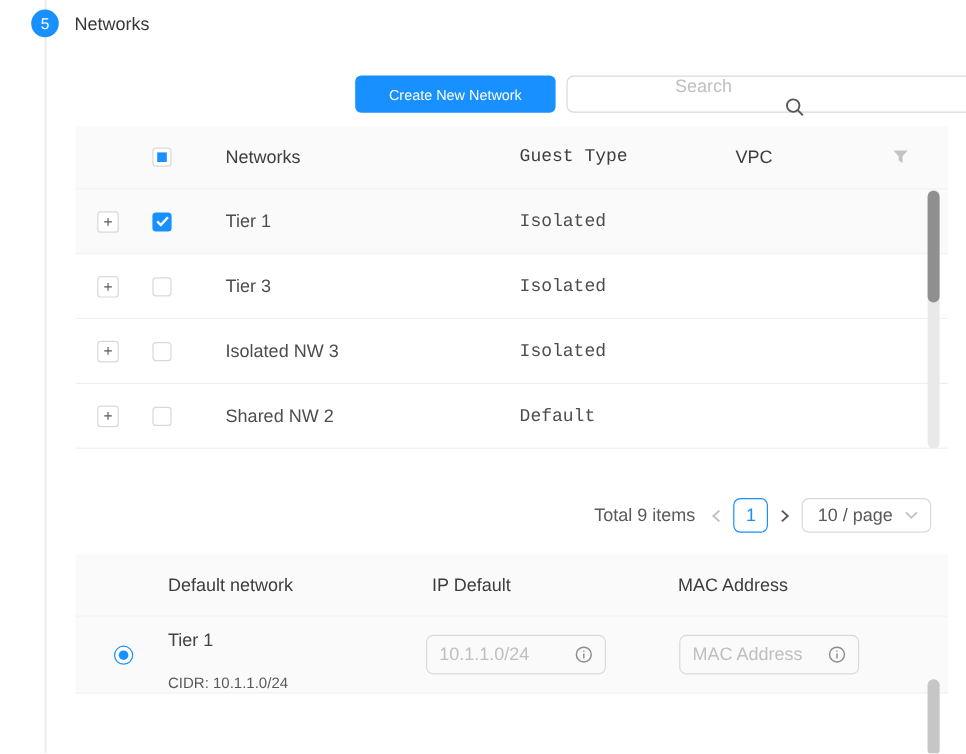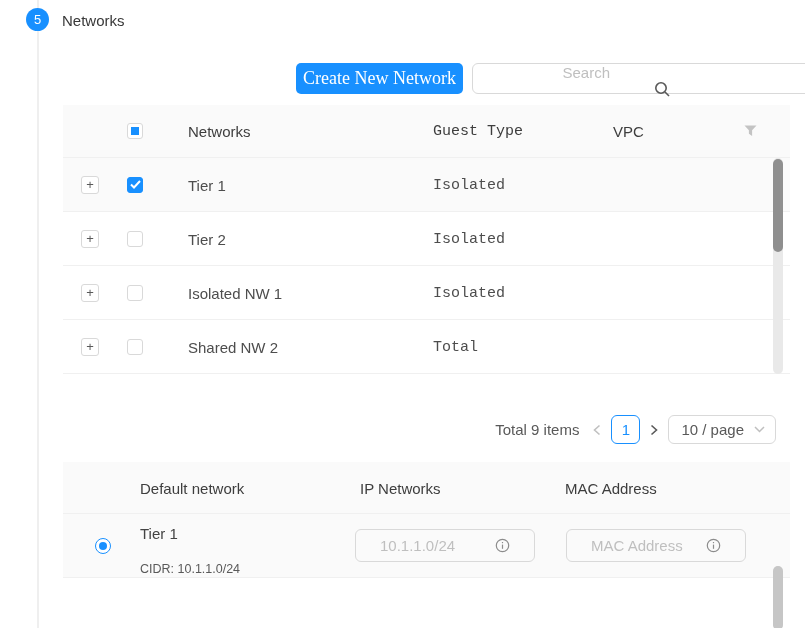--- a/index.html
+++ b/index.html
@@ -12,22 +12,22 @@
   .step-line { position:absolute; left:37px; top:0; width:2px; height:628px; background:#efefef; }
   .step-circle {
     position:absolute; left:26px; top:8px; width:23px; height:23px; border-radius:50%;
     background:#1890ff; color:#fff; font-size:13px; display:flex; align-items:center; justify-content:center;
   }
   .step-title { position:absolute; left:62px; top:12px; font-size:15px; color:#383838; }
 
   
   .btn-create {
     position:absolute; left:296px; top:63px; width:167px; height:31px;
-    background:#1890ff; border:none; border-radius:5px; color:#fff; font-size:18px;
-    font-family:Liberation Serif, serif; cursor:pointer;
+    background:#1890ff; border:none; border-radius:5px; color:#fff; font-size:12px;
+    font-family:Liberation Sans, sans-serif; cursor:pointer;
   }
   .search-box {
     position:absolute; left:472px; top:63px; width:380px; height:31px;
     border:1px solid #d9d9d9; border-radius:6px; background:#fff;
     display:flex; align-items:center; padding:0 12px;flex-direction:column;
   }
   .search-box input {
     flex:1; border:none; outline:none; background:transparent;
     font-size:15px; font-family:inherit; color:#404040; min-width:0;
   }
@@ -88,23 +88,23 @@
   .radio {
     position:absolute; left:32px; top:50%; transform:translateY(-50%);
     width:16px; height:16px; border:1px solid #1890ff; border-radius:50%; background:#fff;
     display:flex; align-items:center; justify-content:center; cursor:pointer;
   }
   .radio .dot { width:8px; height:8px; border-radius:50%; background:#1890ff; }
   .net-name-block { position:absolute; left:77px; top:11px; }
   .net-name { font-size:15px; color:#434343; }
   .net-cidr { font-size:12.5px; color:#595959; margin-top:20px; }
   .mini-input {
-    position:absolute; top:15px; width:180px; height:33px;
+    position:absolute; top:15px; width:150px; height:33px;
     border:1px solid #d9d9d9; border-radius:6px; background:transparent;
-    display:flex; align-items:center; padding:0 24px;
+    display:flex; align-items:center; padding:0 10px;
   }
   .mini-input input {
     flex:1; min-width:0; border:none; outline:none; background:transparent;
     font-size:15px; font-family:inherit; color:#404040;
   }
   .mini-input input::placeholder { color:#bfbfbf; }
   .ip-input { left:292px; } .mac-input { left:503px; }
 </style>
 </head>
 <body>
@@ -150,36 +150,36 @@
             <polyline points="1,4.5 4,7.5 10,1"></polyline>
           </svg>
       </span>
       <span class="vcell c-name ccell">Tier 1</span>
       <span class="vcell c-guest ccell">Isolated</span>
     </div>
 
     <div class="t-row">
       <button class="vcell c-expand expand-btn">+</button>
       <span class="vcell c-check checkbox"></span>
-      <span class="vcell c-name ccell">Tier 2</span>
+      <span class="vcell c-name ccell">Tier 3</span>
       <span class="vcell c-guest ccell">Isolated</span>
     </div>
 
     <div class="t-row">
       <button class="vcell c-expand expand-btn">+</button>
       <span class="vcell c-check checkbox"></span>
-      <span class="vcell c-name ccell">Isolated NW 1</span>
+      <span class="vcell c-name ccell">Isolated NW 3</span>
       <span class="vcell c-guest ccell">Isolated</span>
     </div>
 
     <div class="t-row">
       <button class="vcell c-expand expand-btn">+</button>
       <span class="vcell c-check checkbox"></span>
       <span class="vcell c-name ccell">Shared NW 2</span>
-      <span class="vcell c-guest ccell">Total</span>
+      <span class="vcell c-guest ccell">Default</span>
     </div>
 
     <div class="sb-track sb1">
       <div class="sb-thumb"></div>
     </div>
   </div>
 
   <div class="pagination">
     <span class="pg-total">Total 9 items</span>
     <span class="pg-arrow">
@@ -197,21 +197,21 @@
       <span>10 / page</span>
       <svg width="11" height="7" viewBox="0 0 11 7" fill="none" stroke="#bfbfbf" stroke-width="1.5">
           <polyline points="1,1 5.5,5.5 10,1"></polyline>
         </svg>
     </span>
   </div>
 
   <div class="table2">
     <div class="t-header t2-header">
       <span class="vcell hcell" style="left:77px">Default network</span>
-      <span class="vcell hcell" style="left:297px">IP Networks</span>
+      <span class="vcell hcell" style="left:297px">IP Default</span>
       <span class="vcell hcell" style="left:502px">MAC Address</span>
     </div>
     <div class="t2-row">
       <span class="radio">
           <span class="dot"></span>
         </span>
       <div class="net-name-block">
         <div class="net-name">Tier 1</div>
         <div class="net-cidr">CIDR: 10.1.1.0/24</div>
       </div>

